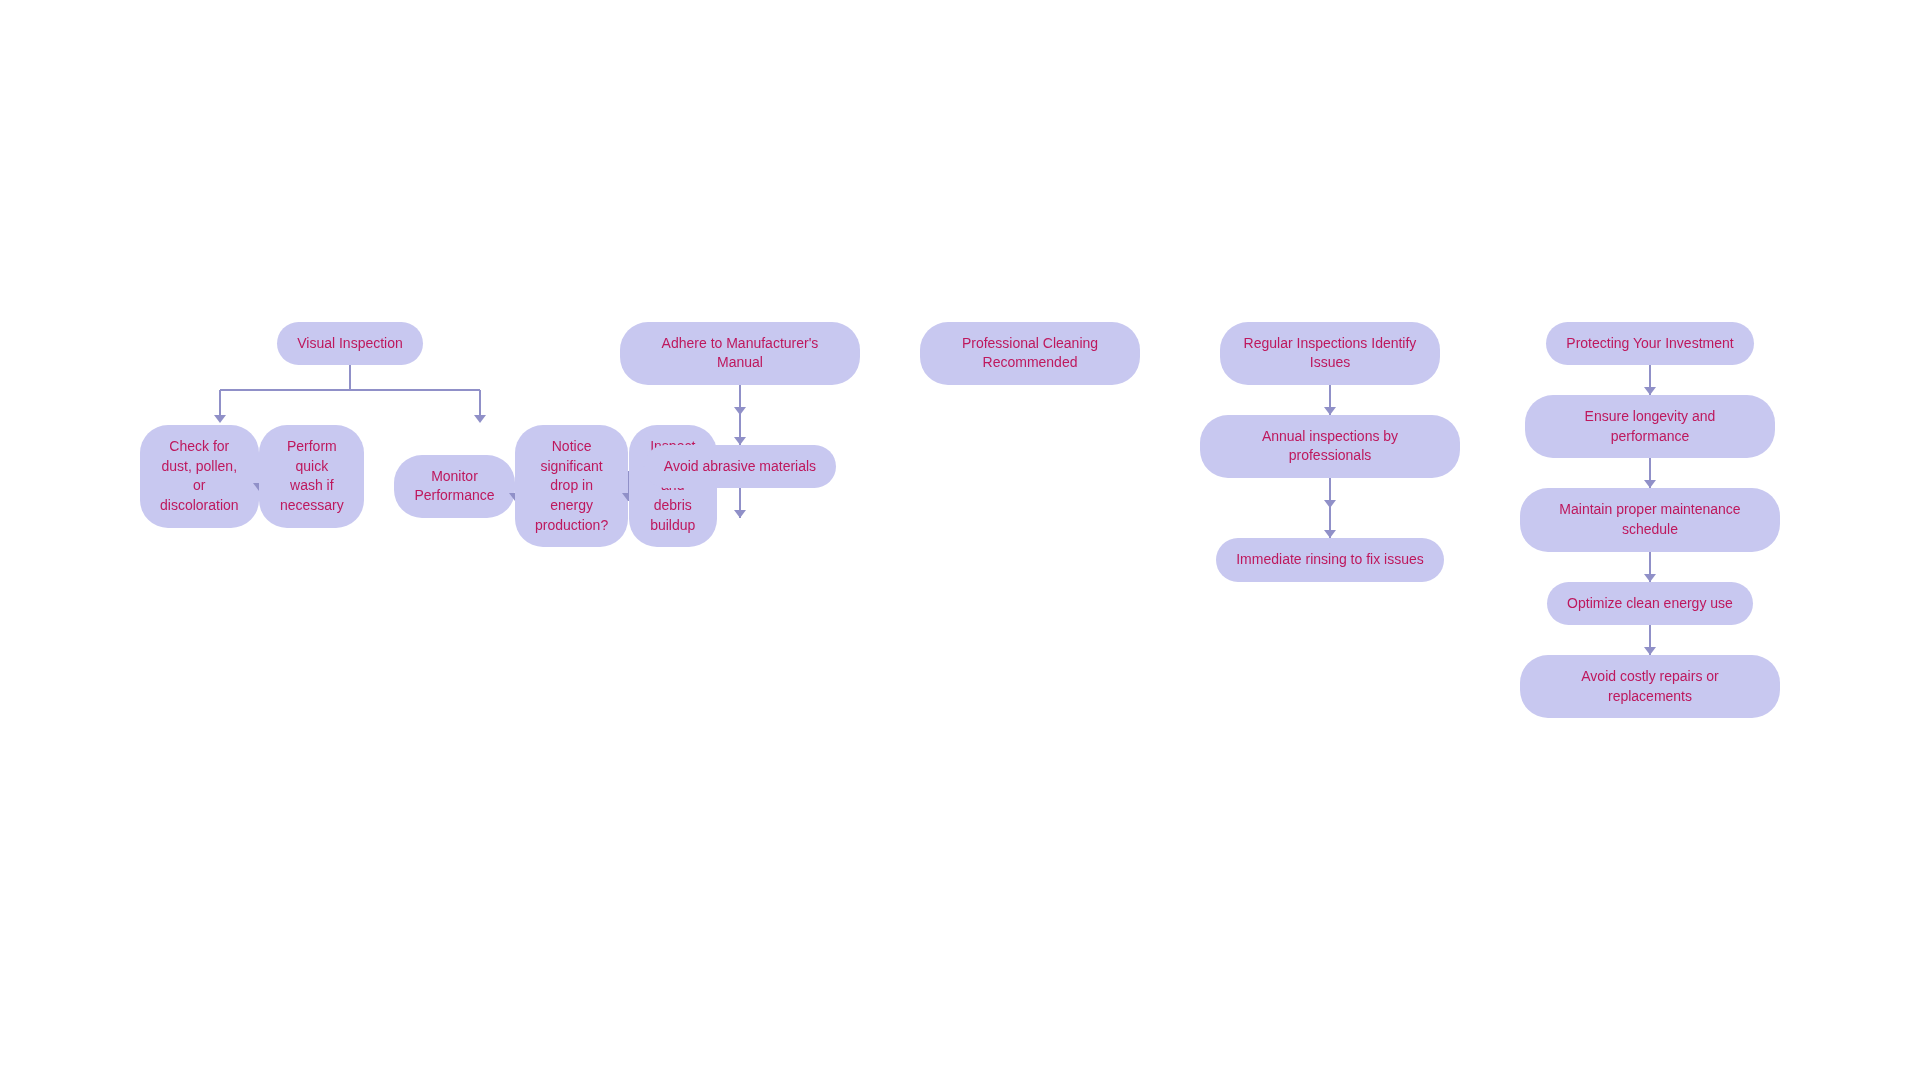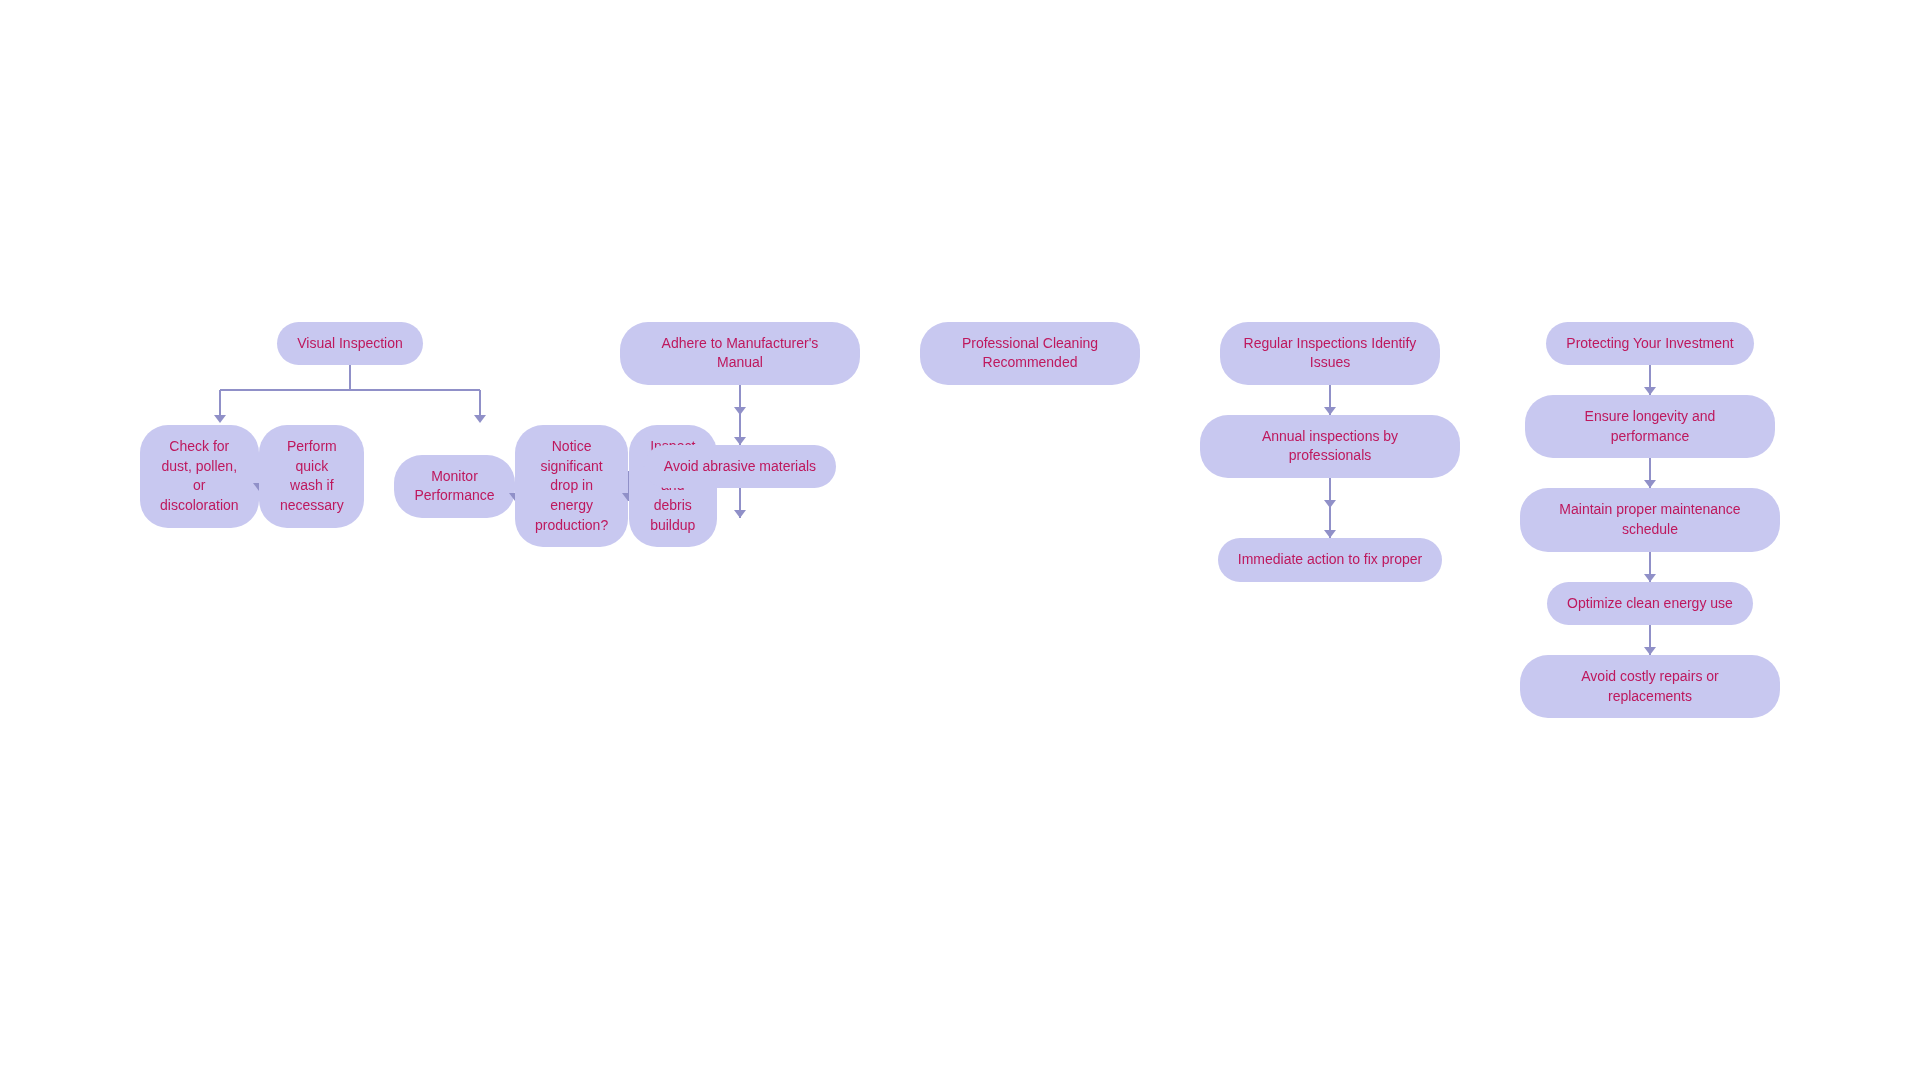--- a/index.html
+++ b/index.html
@@ -132,21 +132,21 @@
   <div class="linear-col">
     <div class="node wide" style="max-width:220px;">Professional Cleaning Recommended</div>
   </div>
 
   <div class="linear-col">
     <div class="node wide" style="max-width:220px;">Regular Inspections Identify Issues</div>
     <div class="arrow-down"></div>
     <div class="node wide" style="max-width:260px;">Annual inspections by professionals</div>
     <div class="arrow-down"></div>
     <div class="arrow-down"></div>
-    <div class="node wide" style="max-width:240px;">Immediate action to fix proper</div>
+    <div class="node wide" style="max-width:240px;">Immediate rinsing to fix issues</div>
   </div>
 
   <div class="linear-col">
     <div class="node wide" style="max-width:220px;">Protecting Your Investment</div>
     <div class="arrow-down"></div>
     <div class="node wide" style="max-width:250px;">Ensure longevity and performance</div>
     <div class="arrow-down"></div>
     <div class="node wide" style="max-width:260px;">Maintain proper maintenance schedule</div>
     <div class="arrow-down"></div>
     <div class="node wide" style="max-width:240px;">Optimize clean energy use</div>

